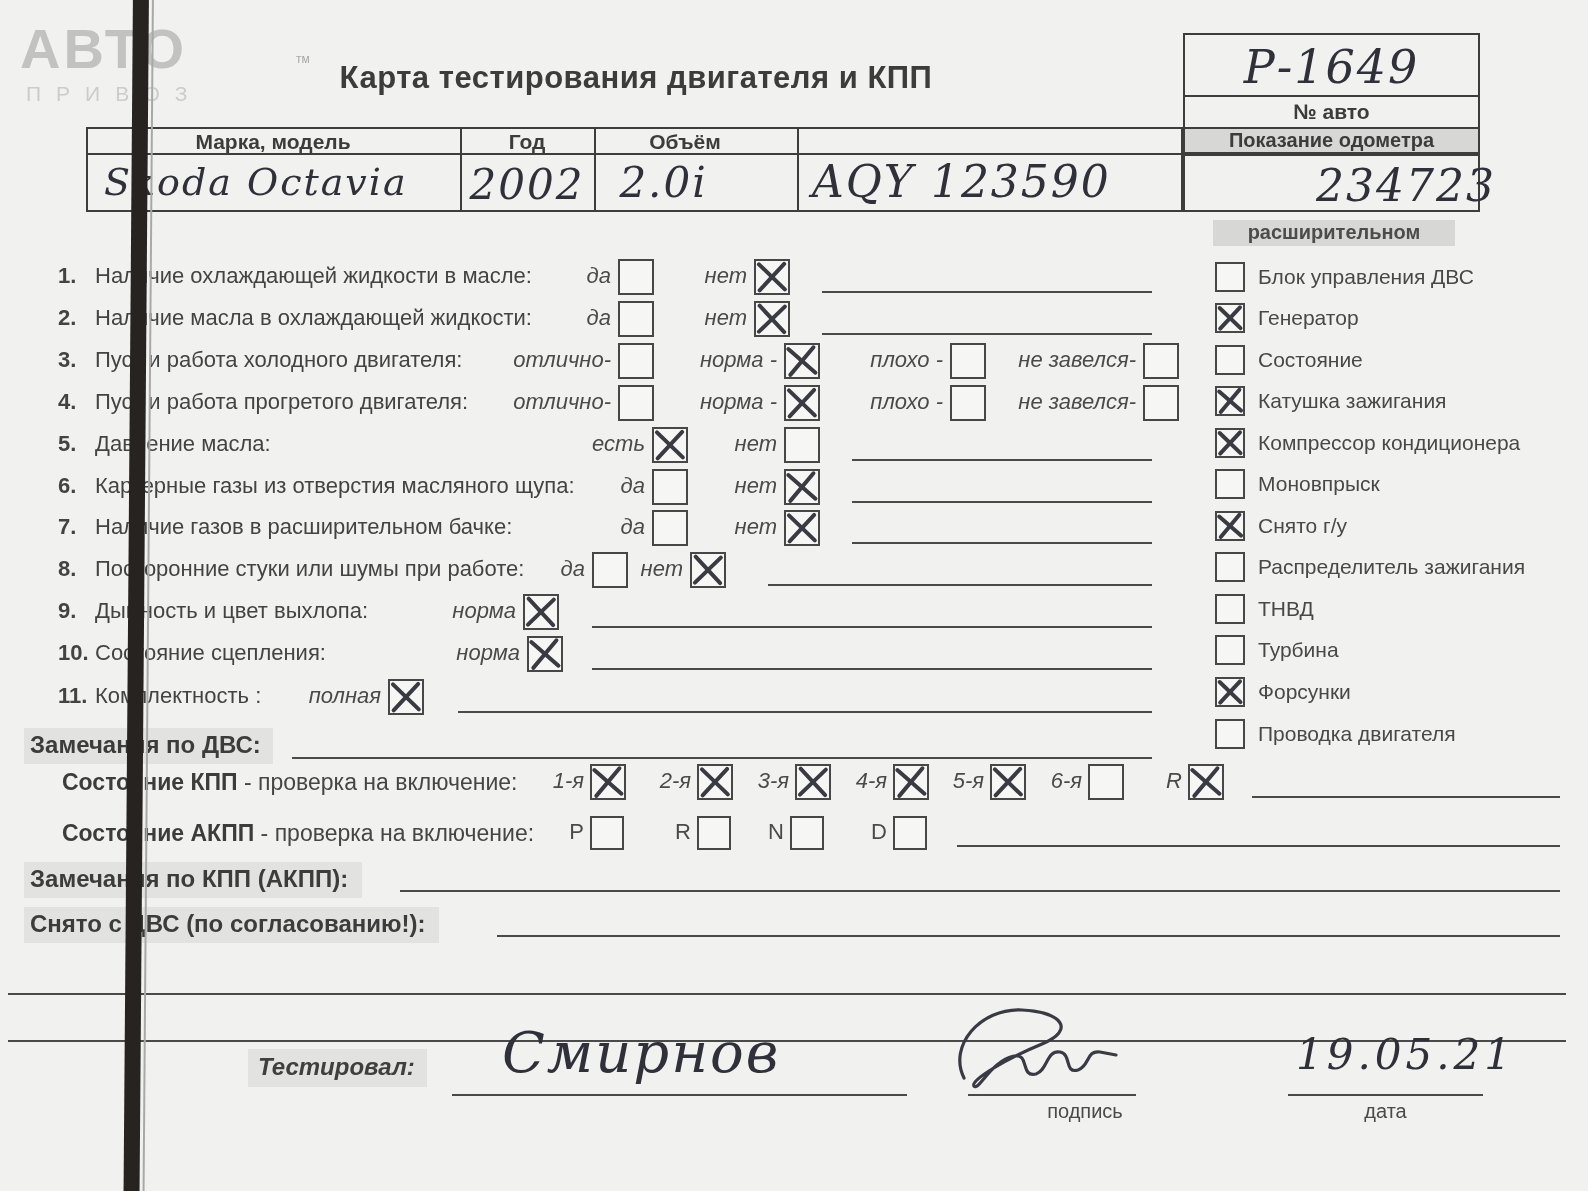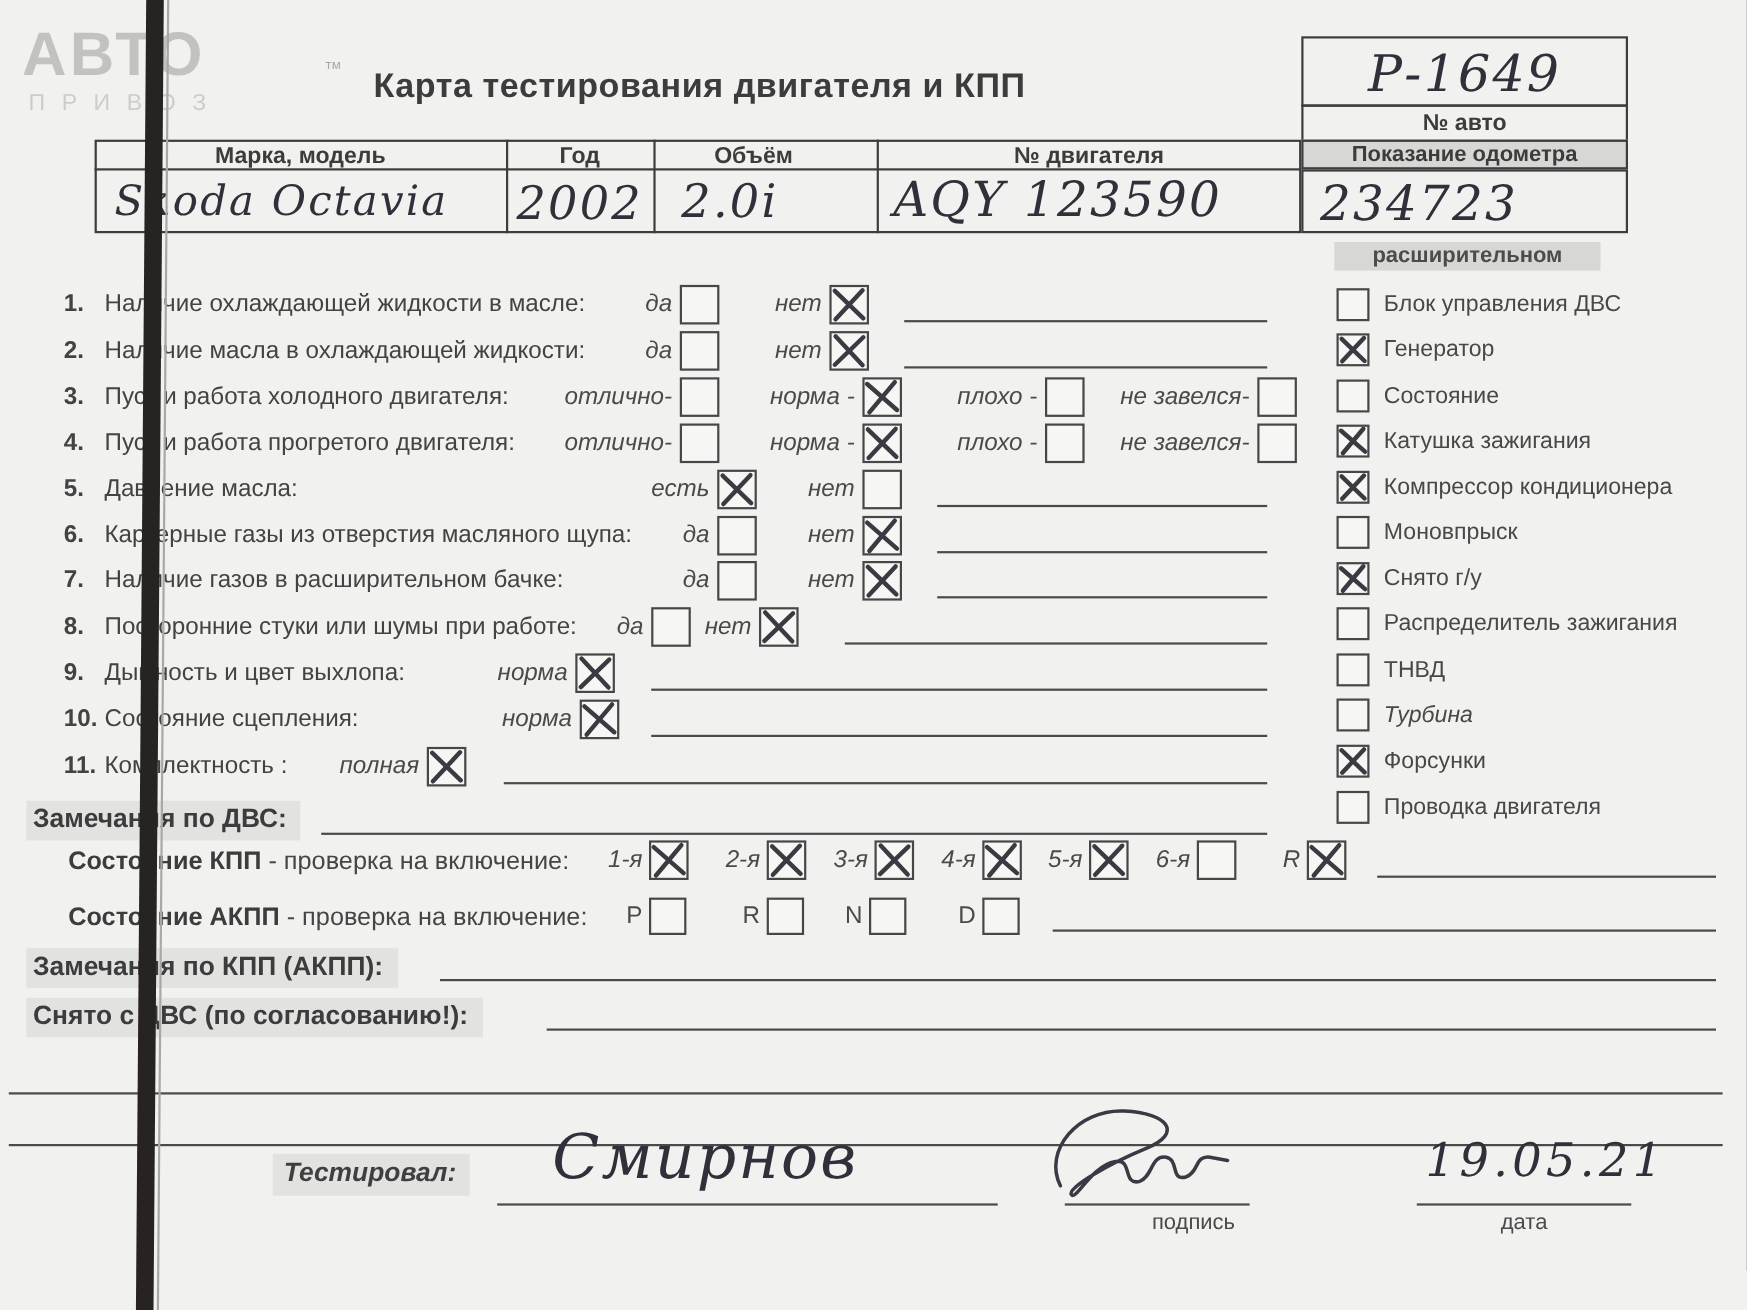--- a/index.html
+++ b/index.html
@@ -59,31 +59,30 @@
 
   <div class="abs bordered" style="left:86px;top:127px;width:1097px;height:85px;"></div>
   <div class="abs hline" style="left:86px;top:153px;width:1097px;"></div>
   <div class="abs vline" style="left:460px;top:127px;height:85px;"></div>
   <div class="abs vline" style="left:594px;top:127px;height:85px;"></div>
   <div class="abs vline" style="left:797px;top:127px;height:85px;"></div>
 
   <div class="abs thead" style="left:86px;top:130px;width:374px;">Марка, модель</div>
   <div class="abs thead" style="left:460px;top:130px;width:134px;">Год</div>
   <div class="abs thead" style="left:594px;top:130px;width:182px;">Объём</div>
-  <div class="abs thead" style="left:797px;top:130px;width:386px;">№ двигателя</div>
 
   <div class="abs hand" style="left:104px;top:160px;font-size:38px;">Skoda Octavia</div>
   <div class="abs hand" style="left:460px;top:160px;width:134px;text-align:center;font-size:42px;">2002</div>
   <div class="abs hand" style="left:596px;top:158px;width:135px;text-align:center;font-size:42px;">2.0i</div>
   <div class="abs hand" style="left:812px;top:156px;font-size:44px;">AQY 123590</div>
 
   <div class="abs bordered gbg2" style="left:1183px;top:127px;width:297px;height:27px;"></div>
   <div class="abs thead" style="left:1183px;top:129px;width:297px;font-size:20px;">Показание одометра</div>
   <div class="abs bordered" style="left:1183px;top:154px;width:297px;height:58px;"></div>
-  <div class="abs hand" style="left:1200px;top:160px;width:263px;text-align:left;font-size:44px;">234723</div>
+  <div class="abs hand" style="left:1233px;top:160px;width:263px;text-align:right;font-size:44px;">234723</div>
 
   <div class="abs gbg2" style="left:1213px;top:220px;width:242px;height:26px;"></div>
   <div class="abs" style="left:1213px;top:221px;width:242px;text-align:center;font-size:20px;font-weight:bold;color:#4c4c4c;">расширительном</div>
 
   <div class="abs seclbl gbg" style="left:24px;top:728px;padding:3px 12px 5px 6px;">Замечания по ДВС:</div>
   <div class="uline" style="left:292px;top:757px;width:860px;"></div>
 
   <div class="mixlbl" style="left:62px;top:769px;"><b>Состояние КПП</b><span> - проверка на включение:</span></div>
   <div class="uline" style="left:1252px;top:796px;width:308px;"></div>
 
@@ -236,21 +235,21 @@
     <div class="rclbl" style="left: 1258px; top: 472px;">Моновпрыск</div>
     <div class="box" style="left: 1215px; top: 511px; width: 30px; height: 30px;">
       <span class="mark" style="transform: rotate(-3deg);"></span>
     </div>
     <div class="rclbl" style="left: 1258px; top: 514px;">Снято г/у</div>
     <div class="box" style="left: 1215px; top: 552px; width: 30px; height: 30px;"></div>
     <div class="rclbl" style="left: 1258px; top: 555px;">Распределитель зажигания</div>
     <div class="box" style="left: 1215px; top: 594px; width: 30px; height: 30px;"></div>
     <div class="rclbl" style="left: 1258px; top: 597px;">ТНВД</div>
     <div class="box" style="left: 1215px; top: 635px; width: 30px; height: 30px;"></div>
-    <div class="rclbl" style="left: 1258px; top: 638px; font-style: italic;">Турбина</div>
+    <div class="rclbl" style="left: 1258px; top: 638px;">Турбина</div>
     <div class="box" style="left: 1215px; top: 677px; width: 30px; height: 30px;">
       <span class="mark" style="transform: rotate(0deg);"></span>
     </div>
     <div class="rclbl" style="left: 1258px; top: 680px;">Форсунки</div>
     <div class="box" style="left: 1215px; top: 719px; width: 30px; height: 30px;"></div>
     <div class="rclbl" style="left: 1258px; top: 722px;">Проводка двигателя</div>
     <div class="optlbl" style="right: 1004px; top: 768px;">1-я</div>
     <div class="box" style="left: 590px; top: 764px; width: 36px; height: 36px;">
       <span class="mark" style="transform: rotate(-3deg);"></span>
     </div>

